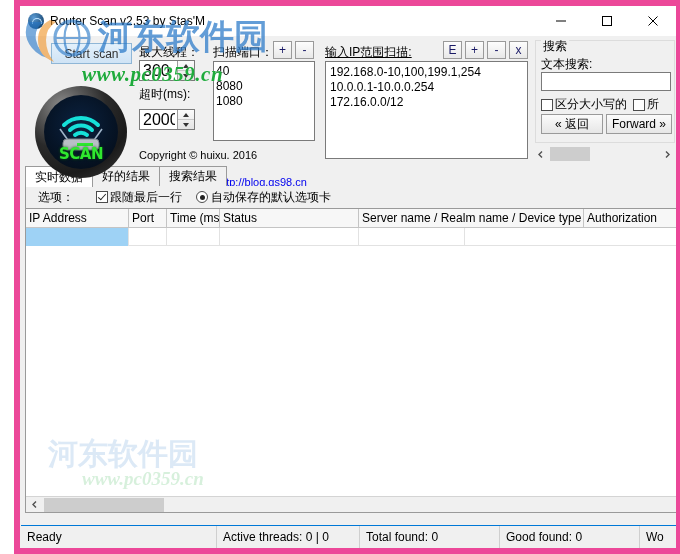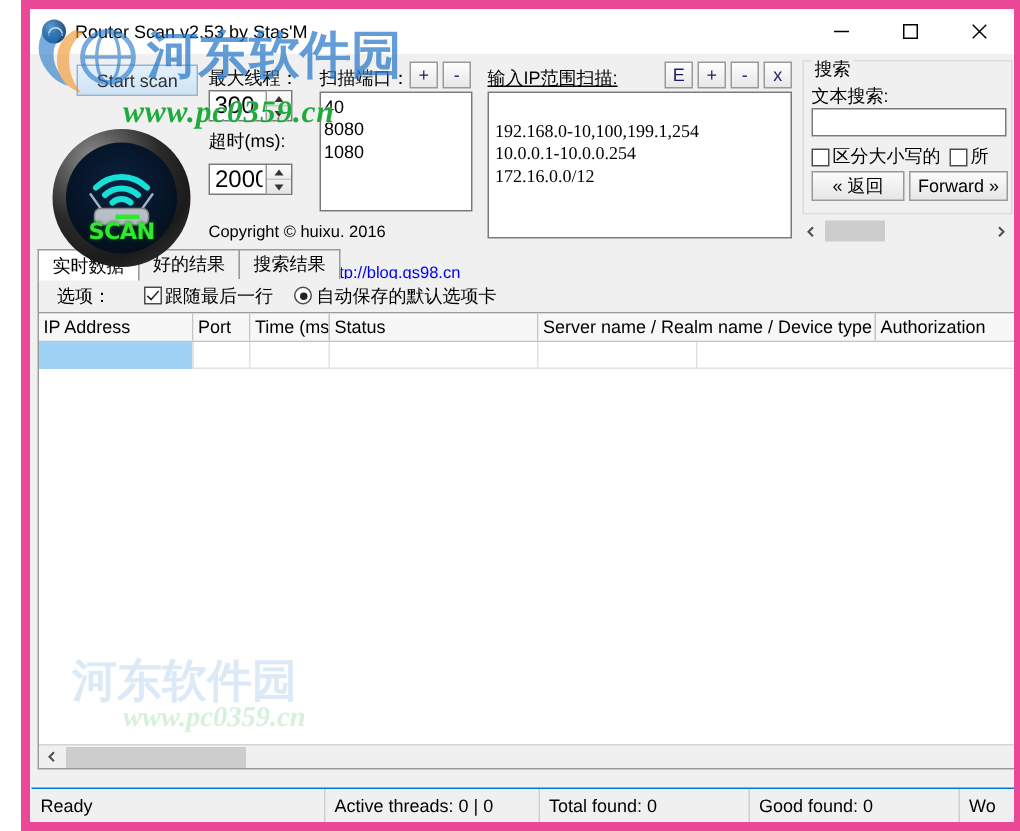--- a/index.html
+++ b/index.html
@@ -606,21 +606,21 @@
       <div>40</div>
       <div>8080</div>
       <div>1080</div>
     </div>
 
     <div class="lbl" style="left:304px; top:8px;text-decoration:underline;">输入IP范围扫描:</div>
     <div class="minibtn" style="left:422px; top:5px;">E</div>
     <div class="minibtn" style="left:444px; top:5px;">+</div>
     <div class="minibtn" style="left:466px; top:5px;">-</div>
     <div class="minibtn" style="left:488px; top:5px;">x</div>
-    <div class="listbox" style="left:304px; top:25px; width:203px; height:98px; padding-left:4px; padding-top:18px;font-family:Liberation Serif, serif;">
+    <div class="listbox" style="left:304px; top:25px; width:203px; height:98px; padding-left:4px; padding-top:3px;">
       <div>192.168.0-10,100,199.1,254</div>
       <div>10.0.0.1-10.0.0.254</div>
       <div>172.16.0.0/12</div>
     </div>
   </div>
 
   <div class="group"></div>
   <div class="group-title">搜索</div>
   <div class="sublbl">文本搜索:</div>
   <div class="search-input">

